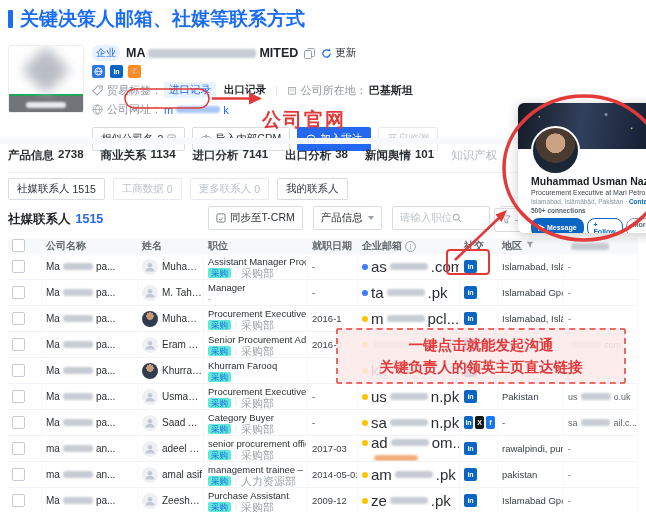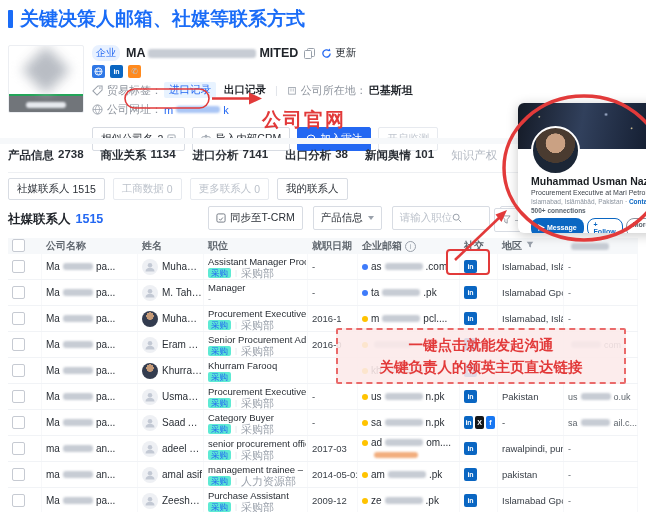--- a/index.html
+++ b/index.html
@@ -81,21 +81,21 @@
   .jt{font-size:9.5px;line-height:11px;max-width:98px;overflow:hidden;white-space:nowrap;}
   .jtags{display:flex;align-items:center;gap:4px;line-height:10px;margin-top:1px;}
   .jtag{background:#5eead4;color:#2468f2;font-size:8.5px;padding:0 3px;border-radius:2px;}
   .jsep{color:#e3e6eb;font-size:8px;}
   .jplain{color:#9aa1ab;font-size:11px;}
   .jsub{color:#9aa1ab;font-size:9px;}
   .dot{width:6px;height:6px;border-radius:50%;flex:none;margin-right:3px;}
   .dot.blue{background:#3e7bfa;}
   .dot.yellow{background:#ffc300;}
   .td-email{flex-direction:column;align-items:flex-start;justify-content:center;}
-  .em-line{display:flex;align-items:center;font-size:10px;}
+  .em-line{display:flex;align-items:center;font-size:15px;}
   .em-line .blurb{width:38px;}
   .alt-line{margin-top:1px;padding-left:9px;}
   .alt-line .blurb{background:#f2ae7e;width:44px;height:6px;}
   .sicon{width:13px;height:13px;border-radius:2px;color:#fff;font-size:7px;font-weight:bold;display:inline-flex;align-items:center;justify-content:center;margin-right:2px;cursor:pointer;}
   .sicon.in{background:#0a66c2;}
   .sicon.x{background:#14171a;}
   .sicon.fb{background:#1877f2;}
   .td-region,.td-date{font-size:9.5px;color:#3a4048;}
   .td-extra{font-size:9px;color:#5f666d;}
   .td-extra .blurb{width:30px;}

